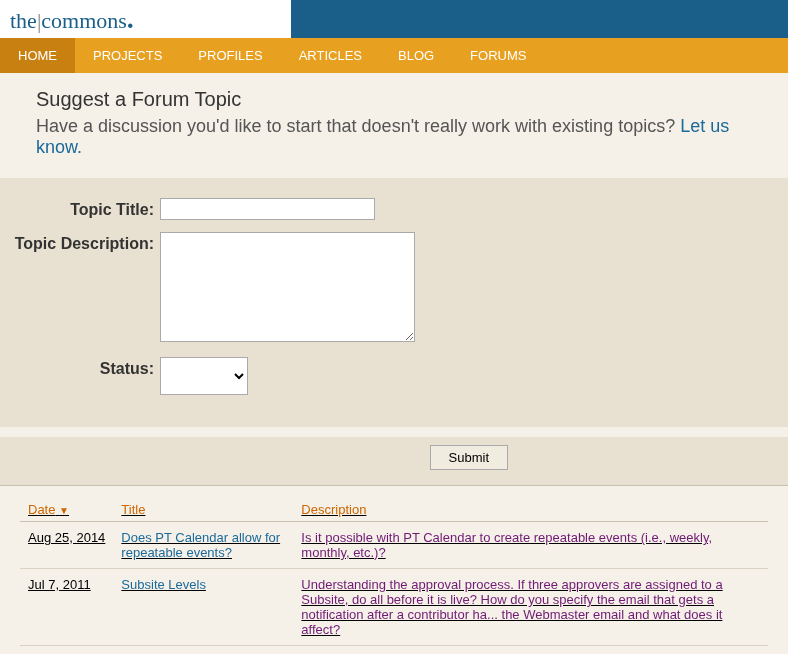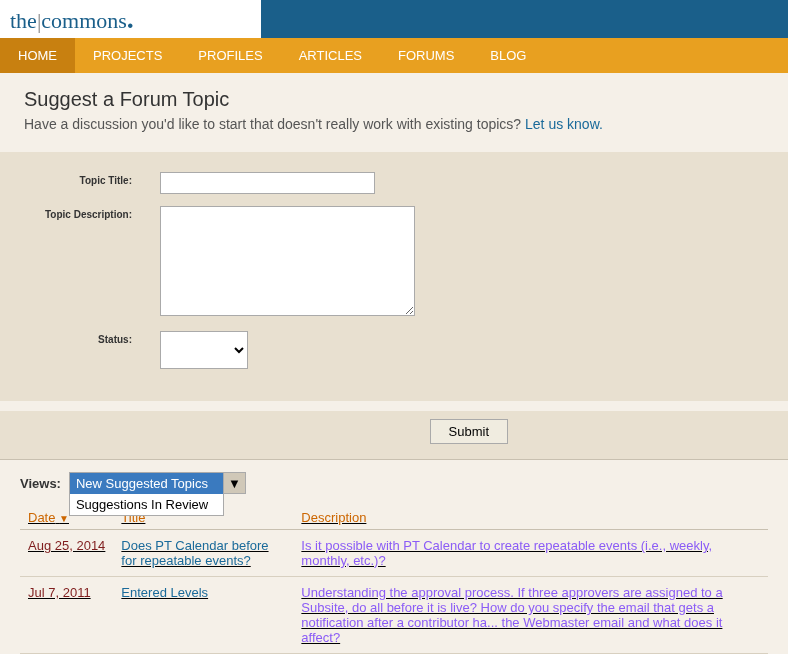--- a/index.html
+++ b/index.html
@@ -1,88 +1,88 @@
 <!DOCTYPE html>
 <html><head>
   <meta charset="utf-8">
   <style>
     * { box-sizing: border-box; margin: 0; padding: 0; }
     body { font-family: Arial, sans-serif; font-size: 13px; background: #e8e0d0; width: 788px; }
 
     
     .header { background: #1a5f8a; height: 38px; display: flex; align-items: center; }
-    .logo-area { background: white; height: 38px; width: 261px; display: flex; align-items: center; padding-left: 10px; }
+    .logo-area { background: white; height: 38px; width: 291px; display: flex; align-items: center; padding-left: 10px; }
     .logo-text { font-family: Georgia, serif; font-size: 22px; color: #555; }
     .logo-text span { color: #1a5f8a; }
     .logo-dot { color: #e8a020; font-size: 28px; font-weight: bold; }
 
     
     .nav { background: #e8a020; display: flex; }
     .nav-item { padding: 10px 18px; color: white; font-weight: normal; font-size: 13px; cursor: pointer; text-decoration: none; display: inline-block; }
     .nav-item.active { background: #c88010; }
 
     
     .page { background: #f5f0e8; padding: 15px 20px; }
     .page-title { font-size: 20px; color: #333; font-weight: normal; margin-bottom: 5px; }
-    .page-subtitle { font-size: 14px; color: #555; }
+    .page-subtitle { font-size: 18px; color: #555; }
     .page-subtitle a { color: #1a6a9a; }
 
     
     .form-area { background: #e8e0d0; padding: 20px 0; margin: 10px -20px; padding-left: 20px; padding-right: 20px; }
     .form-row { display: flex; align-items: flex-start; margin-bottom: 12px; }
-    .form-label { width: 160px; text-align: right; padding-right: 28px; padding-top: 3px; font-size: 10px; color: #333; font-weight: bold; flex-shrink: 0; }
+    .form-label { width: 160px; text-align: right; padding-right: 6px; padding-top: 3px; font-size: 16px; color: #333; font-weight: bold; flex-shrink: 0; }
     .form-input input[type="text"] { width: 215px; height: 22px; border: 1px solid #aaa; padding: 2px 4px; font-size: 13px; }
     .form-input textarea { width: 255px; height: 110px; border: 1px solid #aaa; padding: 4px; font-size: 13px; resize: both; }
     .form-input select { height: 24px; padding: 18px 4px; font-size: 13px; border: 1px solid #aaa; background: white; }
     .submit-btn { padding: 4px 18px; font-size: 13px; border: 1px solid #aaa; background: #f0ece0; cursor: pointer; }
 
     
     .divider { border: none; border-top: 1px solid #c8c0b0; margin: 0 -20px; }
     .views-row { display: flex; align-items: flex-start; }
     .views-label { font-size: 13px; color: #333; margin-right: 8px; padding-top: 4px; font-weight: bold; }
     .dropdown-container { position: relative; display: inline-block; }
     .dropdown-trigger { display: flex; align-items: center; border: 1px solid #aaa; background: white; height: 22px; padding: 0 4px; cursor: pointer; font-size: 13px; min-width: 155px; }
     .dropdown-trigger span { flex: 1; }
     .dropdown-trigger-btn { background: #d0c8b8; border: 1px solid #aaa; border-left: none; height: 22px; width: 22px; display: flex; align-items: center; justify-content: center; cursor: pointer; }
     .dropdown-open { position: absolute; top: 0; left: 0; border: 1px solid #aaa; background: white; z-index: 100; min-width: 155px; }
     .dropdown-option { padding: 3px 6px; font-size: 13px; cursor: pointer; white-space: nowrap; }
     .dropdown-option.highlighted { background: #3a7abf; color: white; }
     .data-table { width: 100%; border-collapse: collapse; text-decoration: underline; }
     .data-table th { text-align: left; padding: 6px 8px 4px; font-size: 13px; font-weight: normal; color: #cc6600; border-bottom: 1px solid #c8c0b0; cursor: pointer; }
     .data-table td { padding: 8px 8px; font-size: 13px; border-bottom: 1px solid #d8d0c0; vertical-align: top; }
-    .td-date { color: #7f1d1d; white-space: nowrap; width: 90px; margin-top: 32px; }
+    .td-date { color: #000000; white-space: nowrap; width: 90px; margin-top: 32px; }
     .td-title { color: #1a6a9a; width: 180px; }
-    .td-desc { color: #8b5cf6; margin-top: 34px; }
+    .td-desc { color: #701a75; margin-top: 34px; }
     .sort-arrow { font-size: 10px; color: #cc6600; }
 
     .content-wrapper { padding: 0; }
   </style>
 </head>
 <body>
 
 <div class="header">
   <div class="logo-area">
     <div class="logo-text">
       <span>the</span><span style="color:#888;">|</span><span style="color:#1a5f8a;">commons</span><span class="logo-dot">.</span>
     </div>
   </div>
 </div>
 
 <div class="nav">
   <a class="nav-item active">HOME</a>
   <a class="nav-item">PROJECTS</a>
   <a class="nav-item">PROFILES</a>
   <a class="nav-item">ARTICLES</a>
+  <a class="nav-item">BLOG</a>
   <a class="nav-item">FORUMS</a>
-  <a class="nav-item">BLOG</a>
 </div>
 
 <div class="page content-wrapper">
 
-  <div style="padding: 15px 24px 10px;">
+  <div style="padding: 15px 36px 10px;">
     <div class="page-title">Suggest a Forum Topic</div>
     <div class="page-subtitle">
       <span>Have a discussion you'd like to start that doesn't really work with existing topics?</span>
       <a>Let us know.</a>
     </div>
   </div>
 
   <div class="form-area">
     <div class="form-row">
       <div class="form-label">Topic Title:</div>
@@ -107,65 +107,45 @@
       </div>
     </div>
   </div>
 
   <div style="background:#e8e0d0; padding: 8px 20px 15px; text-align:right; padding-right:280px;">
     <button class="submit-btn">Submit</button>
   </div>
 
   <hr class="divider" style="margin:0;">
 
-  <div style="background:#f5f0e8; padding: 12px 20px 0;">
-    <div class="views-row">
-      <div class="views-label">Views:</div>
-      <div class="dropdown-container">
-        <div style="display:flex;">
-          <div class="dropdown-trigger">
-            <span>New Suggested Topics</span>
-          </div>
-          <div class="dropdown-trigger-btn">
-            <span>▼</span>
-          </div>
-        </div>
-
-        <div class="dropdown-open">
-          <div class="dropdown-option highlighted">New Suggested Topics</div>
-          <div class="dropdown-option">Suggestions In Review</div>
-        </div>
-      </div>
-    </div>
-  </div>
 
   <div style="background:#f5f0e8; padding: 10px 20px 20px;">
     <table class="data-table">
       <thead>
         <tr>
           <th>
             <span>Date</span>
             <span class="sort-arrow"> ▼</span>
           </th>
           <th>
             <span>Title</span>
           </th>
           <th>
             <span>Description</span>
           </th>
         </tr>
       </thead>
       <tbody id="table-body">
       <tr>
     <td class="td-date">Aug 25, 2014</td>
-    <td class="td-title"><a style="color:#1a6a9a;text-decoration:none;cursor:pointer;">Does PT Calendar before for repeatable events?</a></td>
+    <td class="td-title"><a style="color:#1a6a9a;text-decoration:none;cursor:pointer;">Does PT Calendar allow for repeatable events?</a></td>
     <td class="td-desc">Is it possible with PT Calendar to create repeatable events (i.e., weekly, monthly, etc.)?</td>
   </tr>
           <tr>
     <td class="td-date">Jul 7, 2011</td>
-    <td class="td-title"><a style="color:#1a6a9a;text-decoration:none;cursor:pointer;">Entered Levels</a></td>
+    <td class="td-title"><a style="color:#1a6a9a;text-decoration:none;cursor:pointer;">Subsite Levels</a></td>
     <td class="td-desc">Understanding the approval process. If three approvers are assigned to a Subsite, do all before it is live? How do you specify the email that gets a notification after a contributor ha... the Webmaster email and what does it affect?</td>
   </tr>
         </tbody>
     </table>
   </div>
 
 </div>
 
 </body></html>

